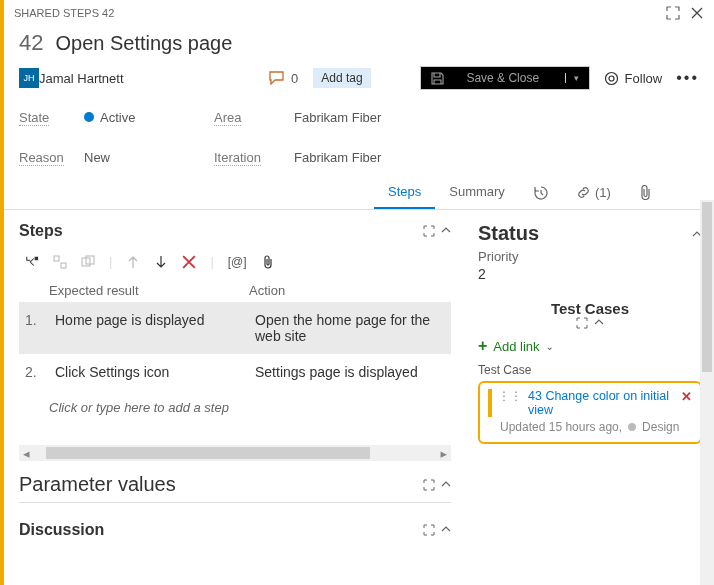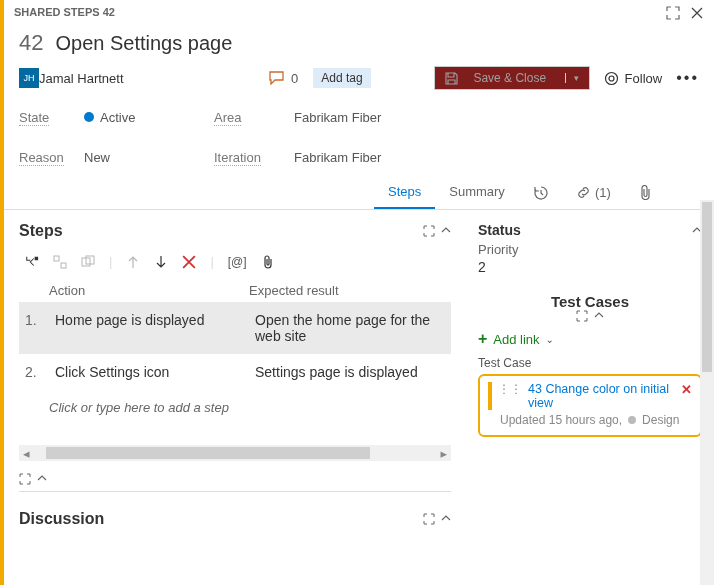--- a/index.html
+++ b/index.html
@@ -8,22 +8,22 @@
   font-size: 13px;
   color: #333;
   background: #fff;
   width: 714px;
   height: 585px;
   overflow: hidden;
   position: relative;
 }
 .window { display: flex; flex-direction: column; height: 100%; border-left: 4px solid #f2a900; }
 .titlebar {
-  display: flex; align-items: flex-start; justify-content: space-between;
-  padding: 6px 10px; font-size: 11px; color: #666; font-weight: bold;
+  display: flex; align-items: center; justify-content: space-between;
+  padding: 6px 10px; font-size: 11px; color: #666;
 }
 .titlebar-right { display: flex; gap: 10px; align-items: center; }
 .header {
   padding: 4px 15px 10px 15px;
 }
 .header-title { display: flex; align-items: baseline; gap: 12px; }
 .id { font-size: 22px; color: #666; font-weight: 300; }
 .title { font-size: 20px; color: #333; font-weight: 400; }
 .header-row {
   display: flex; align-items: center; padding-top: 10px;
@@ -34,22 +34,22 @@
   font-size: 9px; 
 }
 .assignee { font-size: 13px; color: #333; flex: 0 0 235px; }
 .comments { display: flex; align-items: center; gap: 6px; color: #555; margin: 0 15px; }
 .add-tag {
   background: #deecf9; color: #333; padding: 3px 8px; font-size: 12px;
   border: 0;
 }
 .header-right { margin-left: auto; display: flex; gap: 14px; align-items: center; }
 .save-btn {
-  padding: 4px 10px; border: 1px solid #ccc; background: #7f1d1d; color: #a0a0a0;
-  display: flex; align-items: center; gap: 15px; font-size: 12px;
+  padding: 4px 10px; border: 1px solid #ccc; background: #000000; color: #a0a0a0;
+  display: flex; align-items: center; gap: 22px; font-size: 12px;
 }
 .save-caret { border-left: 1px solid #ccc; padding-left: 8px; margin-left: 4px; color: #a0a0a0; font-size: 9px;}
 .follow { display: flex; align-items: center; gap: 6px; color: #333; cursor: pointer; }
 .dots { font-size: 16px; color: #333; letter-spacing: 2px; cursor: pointer; }
 .fields {
   padding: 10px 15px; font-size: 13px; color: #555;
   display: grid; grid-template-columns: 65px 130px 80px 200px; row-gap: 24px;
 }
 .field-label { color: #777; border-bottom: 1px dotted #aaa; display: inline-block; width: fit-content;}
 .state-dot { width: 10px; height: 10px; border-radius: 50%; background: #007acc; display: inline-block; margin-right: 6px; }
@@ -77,21 +77,21 @@
 .toolbar svg, .toolbar span.ico { width: 14px; height: 14px; }
 .tb-disabled { opacity: 0.35; }
 .steps-table { width: 100%; }
 .th-row { display: grid; grid-template-columns: 30px 200px 1fr; padding: 4px 0; color: #666; font-size: 13px;}
 .step-row { display: grid; grid-template-columns: 30px 200px 1fr; padding: 10px 6px; font-size: 14px; color: #333; align-items: start;}
 .step-row.sel { background: #eaeaea; }
 .step-num { color: #666; }
 .placeholder-row { padding: 10px 30px; font-style: italic; color: #666; }
 .hscroll { height: 16px; background: #f0f0f0; margin-top: 20px; display: flex; align-items: center;}
 .hscroll .thumb{ height: 12px; width: 75%; background: #cfcfcf; margin-left: 12px; }
-.section-title2 { font-size: 14px; color: #333; margin: 12px 0 4px; display:flex; justify-content: space-between; align-items:center;}
+.section-title2 { font-size: 20px; color: #333; margin: 12px 0 4px; display:flex; justify-content: space-between; align-items:center;}
 .status-block .label { color: #666; font-size: 13px; margin-top: 4px;}
 .status-block .val { color: #333; font-size: 14px; margin-top: 2px;}
 .tc-head { font-weight: 600; font-size: 15px; display:flex; justify-content: space-between; align-items:center; margin-top: 18px; flex-direction: column;}
 .add-link { color: #1a7f1a; font-size: 13px; display: flex; align-items: center; gap: 6px; margin: 8px 0; cursor:pointer;}
 .plus { color: #1a7f1a; font-weight: bold; font-size: 16px;}
 .tc-sub { color: #555; font-size: 12px; margin-top: 4px;}
 .tc-card {
   border: 2px solid #f2a900; border-radius: 6px; padding: 6px 8px 8px 8px;
   margin-top: 4px; position: relative;
 }
@@ -264,22 +264,22 @@
         <span>
             <svg width="12" height="14" viewBox="0 0 12 14">
               <path d="M9 4v6a3 3 0 0 1-6 0V3a2 2 0 0 1 4 0v6a1 1 0 0 1-2 0V4" fill="none" stroke="#333" stroke-width="1.2"></path>
             </svg>
           </span>
       </div>
 
       <div class="steps-table">
         <div class="th-row">
           <span></span>
+          <span>Expected result</span>
           <span>Action</span>
-          <span>Expected result</span>
         </div>
         <div class="step-row sel">
           <span class="step-num">1.</span>
           <span>Home page is displayed</span>
           <span>Open the home page for the web site</span>
         </div>
         <div class="step-row">
           <span class="step-num">2.</span>
           <span>Click Settings icon</span>
           <span>Settings page is displayed</span>
@@ -287,20 +287,21 @@
         <div class="placeholder-row">Click or type here to add a step</div>
       </div>
 
       <div class="hscroll">
         <span style="padding:0 4px;color:#888;">◂</span>
           <div class="thumb"></div>
           <span style="margin-left:auto;padding:0 4px;color:#888;">▸</span>
       </div>
 
       <div class="section-title2">
+        <span>Parameter values</span>
         <span class="section-ctrl">
           <span class="exp-icon">
               <svg width="12" height="12" viewBox="0 0 12 12">
                 <path d="M1 4V1h3M11 4V1H8M1 8v3h3M11 8v3H8" stroke="#666" stroke-width="1" fill="none"></path>
               </svg>
             </span>
           <span class="exp-icon">
               <svg width="10" height="10" viewBox="0 0 10 10">
                 <path d="M1 7l4-4 4 4" stroke="#666" stroke-width="1.2" fill="none"></path>
               </svg>

